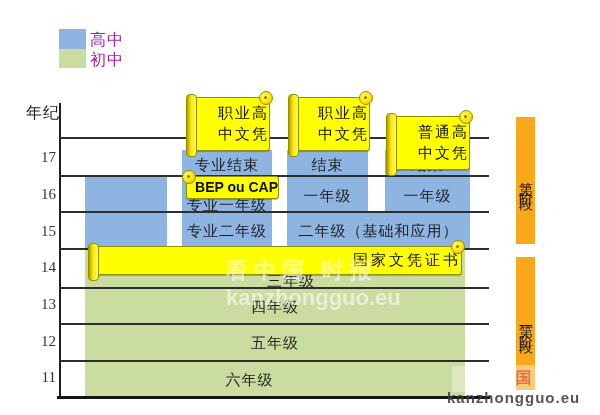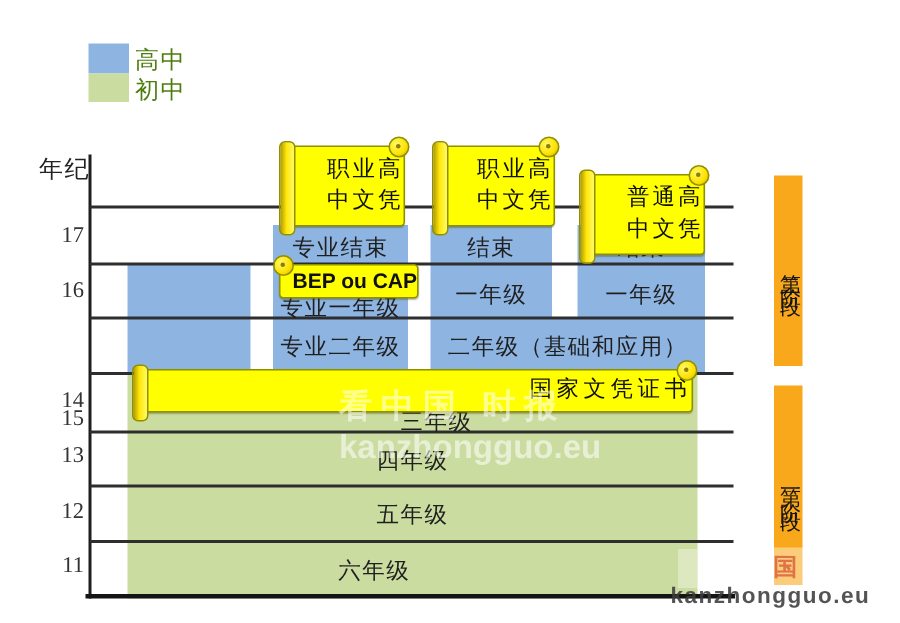--- a/index.html
+++ b/index.html
@@ -7,21 +7,21 @@
          font-family:"Liberation Serif","DejaVu Serif",serif;}
   
   .yaxis{position:absolute;left:59px;top:103px;width:2px;height:296px;background:#1e1e1e;z-index:3;}
   .xaxis{position:absolute;left:57px;top:396px;width:433px;height:3px;background:#141414;z-index:3;}
   .grid{position:absolute;left:60px;width:429px;height:2px;background:#2e2e2e;z-index:3;}
   .g1{top:137px}.g2{top:175px}.g3{top:211px}.g4{top:248px}.g5{top:287px}.g6{top:323px}.g7{top:360px}
   .age{position:absolute;left:26px;width:30px;text-align:right;font-size:15px;color:#333;z-index:3;}
   .axis-title{position:absolute;left:26px;top:103px;font-size:16px;color:#222;z-index:3;letter-spacing:1px;}
   
   .sw{position:absolute;left:59px;width:27px;z-index:2;}
-  .legend-label{position:absolute;left:90px;font-size:16px;color:#4d7c0f;z-index:2;letter-spacing:1px;}
+  .legend-label{position:absolute;left:90px;font-size:16px;color:#a21caf;z-index:2;letter-spacing:1px;}
   
   .blk{position:absolute;z-index:1;}
   .blue{background:#8EB5E2;}
   .green{background:#CBDCA0;}
   
   .rlabel{position:absolute;text-align:center;font-size:15px;color:#1f1f1f;z-index:4;letter-spacing:1px;white-space:nowrap;}
   
   .scroll{position:absolute;background:#ffff00;border:1px solid #8f8f00;border-radius:3px;z-index:5;
           display:flex;flex-direction:column;align-items:flex-end;justify-content:center;
           box-shadow:0 1px 1px rgba(60,60,0,.35);}
@@ -65,21 +65,21 @@
   <div class="xaxis"></div>
   <div class="grid g1"></div>
   <div class="grid g2"></div>
   <div class="grid g3"></div>
   <div class="grid g4"></div>
   <div class="grid g5"></div>
   <div class="grid g6"></div>
   <div class="grid g7"></div>
   <div class="age" style="top:149px;">17</div>
   <div class="age" style="top:186px;">16</div>
-  <div class="age" style="top:223px;margin-top:48px;">15</div>
+  <div class="age" style="top:223px;">15</div>
   <div class="age" style="top:259px;">14</div>
   <div class="age" style="top:296px;">13</div>
   <div class="age" style="top:333px;">12</div>
   <div class="age" style="top:369px;">11</div>
 
   <div class="blk blue" style="left:85px;top:176px;width:82px;height:73px;"></div>
   <div class="blk blue" style="left:182px;top:150px;width:90px;height:99px;"></div>
   <div class="blk blue" style="left:287px;top:150px;width:81px;height:62px;"></div>
   <div class="blk blue" style="left:385px;top:150px;width:85px;height:62px;"></div>
   <div class="blk blue" style="left:287px;top:212px;width:183px;height:37px;"></div>

